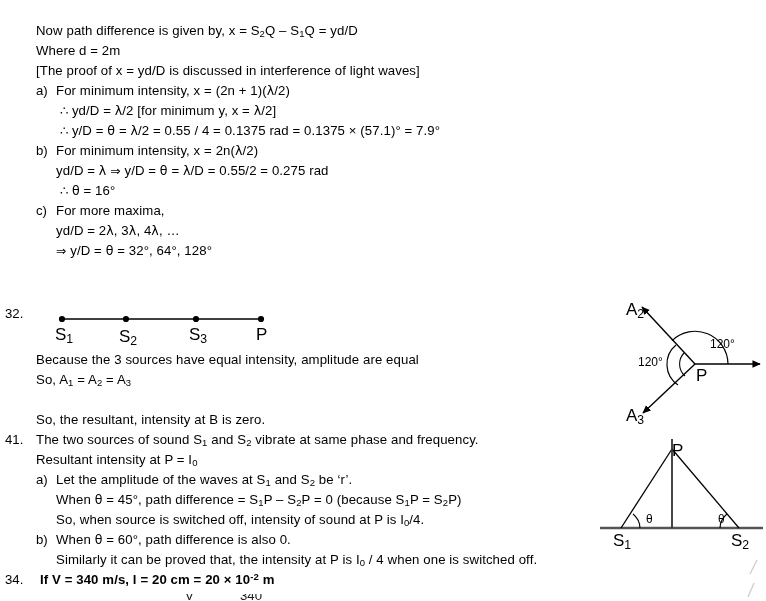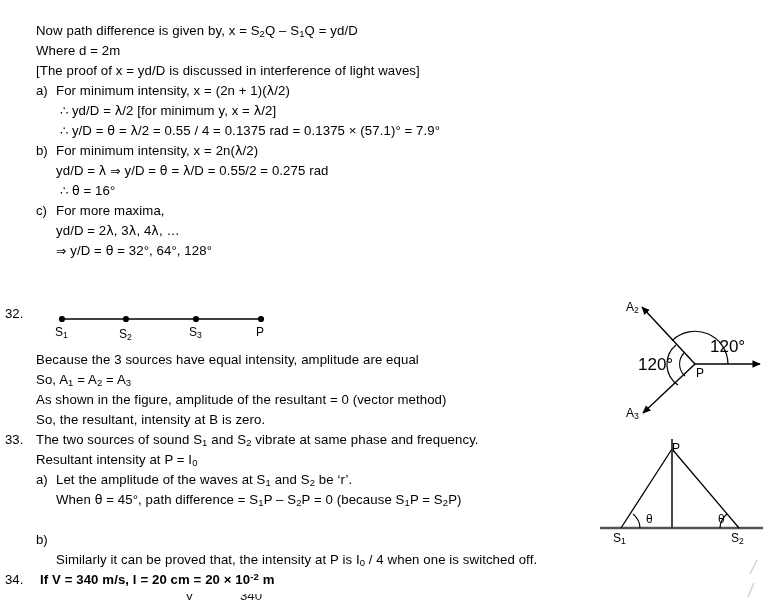--- a/index.html
+++ b/index.html
@@ -47,25 +47,25 @@
     vertical-align: 0.42em;
     line-height: 0;
   }
   .gk { font-family: "DejaVu Sans", sans-serif; font-size: 12.6px; }
   .arrowglyph { font-family: "DejaVu Sans", sans-serif; font-size: 12.4px; }
   
   .fig { position: absolute; }
   .fig svg { display: block; overflow: visible; }
   .lbl {
     position: absolute;
-    font-size: 12px;
+    font-size: 17px;
     white-space: nowrap;
     font-family: "Liberation Sans", sans-serif;
   }
-  .lbl-sm { font-size: 17px; }
+  .lbl-sm { font-size: 12px; }
   .faint { color: #c9c9c9; }
   .clip-bottom {
     position: absolute;
     overflow: hidden;
   }
 </style>
 </head>
 <body>
 
 <div class="page">
@@ -138,23 +138,20 @@
   <div class="lbl" style="left:119px; top:327px;">S<sub>2</sub></div>
   <div class="lbl" style="left:189px; top:325px;">S<sub>3</sub></div>
   <div class="lbl" style="left:256px; top:325px;">P</div>
 
   <div class="line" style="left:36px; top:352px;">
     Because the 3 sources have equal intensity, amplitude are equal
   </div>
   <div class="line" style="left:36px; top:372px;">
     So, A<sub>1</sub> = A<sub>2</sub> = A<sub>3</sub>
   </div>
-  <div class="line" style="left:36px; top:392px;">
-    As shown in the figure, amplitude of the resultant = 0 (vector method)
-  </div>
   <div class="line" style="left:36px; top:412px;">
     So, the resultant, intensity at B is zero.
   </div>
 
   <div class="fig" style="left:600px; top:296px;">
     <svg width="166" height="125" viewBox="0 0 166 125">
       <defs>
         <marker id="vtip" markerWidth="7" markerHeight="7" refX="5.4" refY="3" orient="auto">
           <path d="M0,0.4 L6,3 L0,5.6 Z" fill="#000"></path>
         </marker>
@@ -172,36 +169,42 @@
 
       <path d="M 84 57 A 16 16 0 0 0 85 80" fill="none" stroke="#000" stroke-width="1.1"></path>
     </svg>
   </div>
   <div class="lbl" style="left:626px; top:300px;">A<sub>2</sub></div>
   <div class="lbl" style="left:626px; top:406px;">A<sub>3</sub></div>
   <div class="lbl" style="left:696px; top:366px;">P</div>
   <div class="lbl lbl-sm" style="left:710px; top:337px;">120°</div>
   <div class="lbl lbl-sm" style="left:638px; top:355px;">120°</div>
 
-  <div class="num" style="left:5px; top:432px;">33.</div>
+  <div class="num" style="left:5px; top:432px;">41.</div>
 
   <div class="line" style="left:36px; top:432px;">
     The two sources of sound S<sub>1</sub> and S<sub>2</sub> vibrate at same phase and frequency.
   </div>
   <div class="line" style="left:36px; top:452px;">
     Resultant intensity at P = I<sub>0</sub>
   </div>
   <div class="num" style="left:36px; top:472px;">a)</div>
   <div class="line" style="left:56px; top:472px;">
     Let the amplitude of the waves at S<sub>1</sub> and S<sub>2</sub> be ‘r’.
   </div>
   <div class="line" style="left:56px; top:492px;">
     When <span class="gk">θ</span> = 45°, path difference = S<sub>1</sub>P – S<sub>2</sub>P = 0 (because S<sub>1</sub>P = S<sub>2</sub>P)
   </div>
+  <div class="line" style="left:56px; top:512px;">
+    So, when source is switched off, intensity of sound at P is I<sub>0</sub>/4.
+  </div>
   <div class="num" style="left:36px; top:532px;">b)</div>
+  <div class="line" style="left:56px; top:532px;">
+    When <span class="gk">θ</span> = 60°, path difference is also 0.
+  </div>
   <div class="line" style="left:56px; top:552px;">
     Similarly it can be proved that, the intensity at P is I<sub>0</sub> / 4 when one is switched off.
   </div>
 
   <div class="fig" style="left:595px; top:436px;">
     <svg width="171" height="106" viewBox="0 0 171 106">
 
       <line x1="5" y1="92" x2="168" y2="92" stroke="#555555" stroke-width="2.4"></line>
 
       <line x1="26" y1="92" x2="77" y2="13" stroke="#000" stroke-width="1.3"></line>

